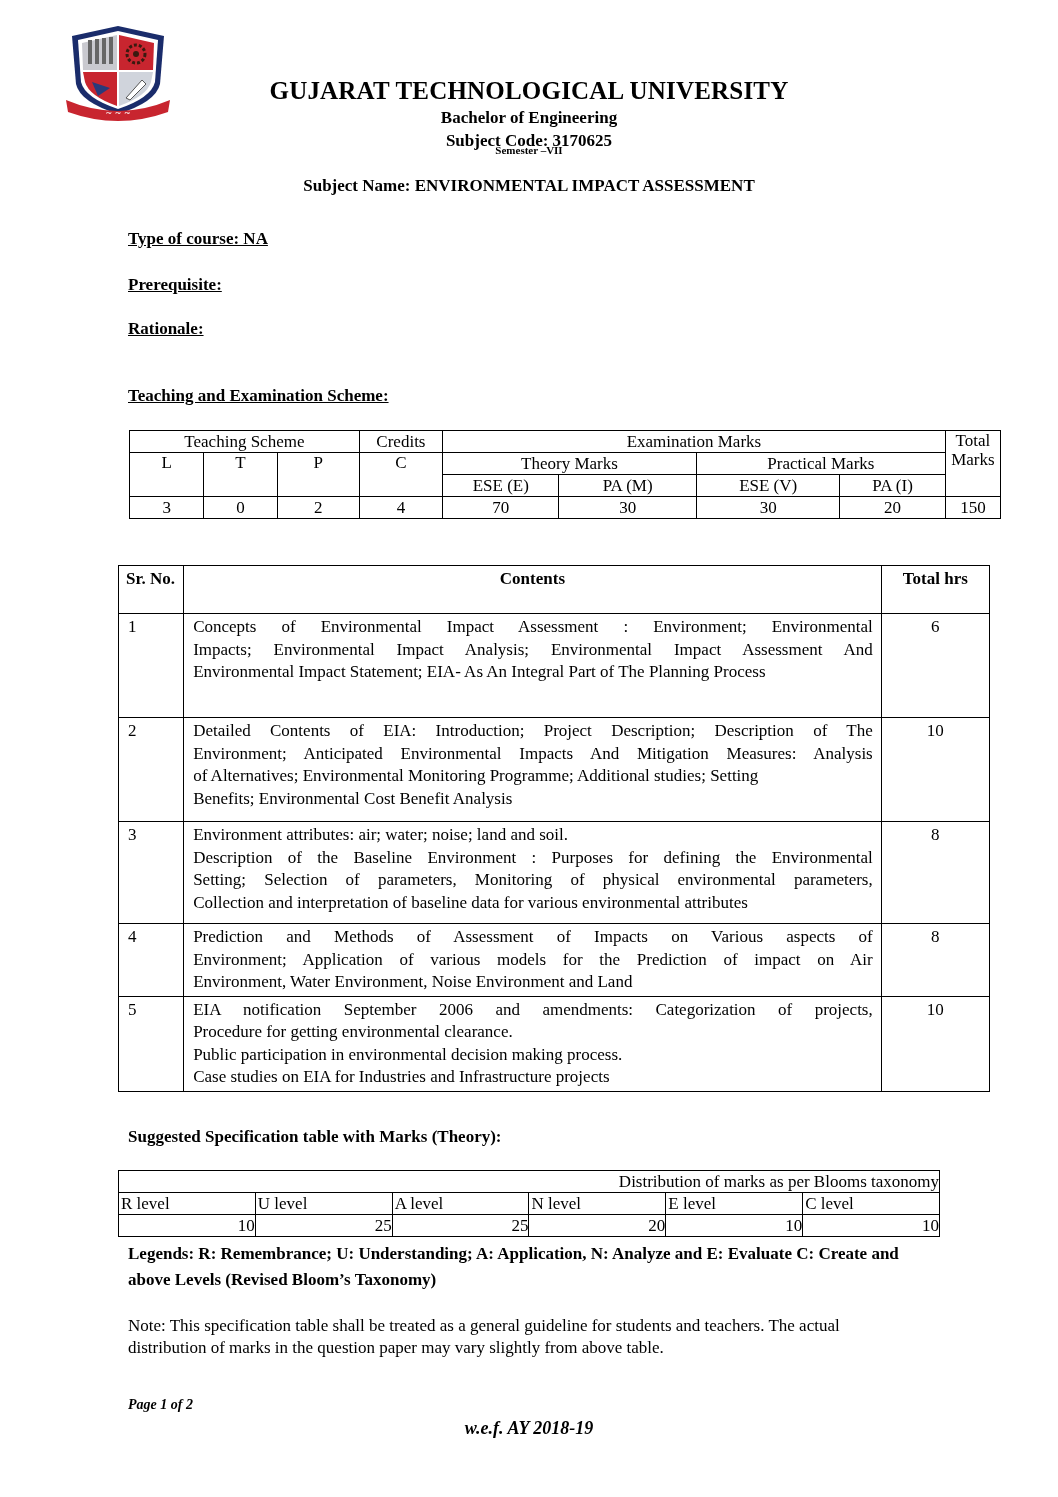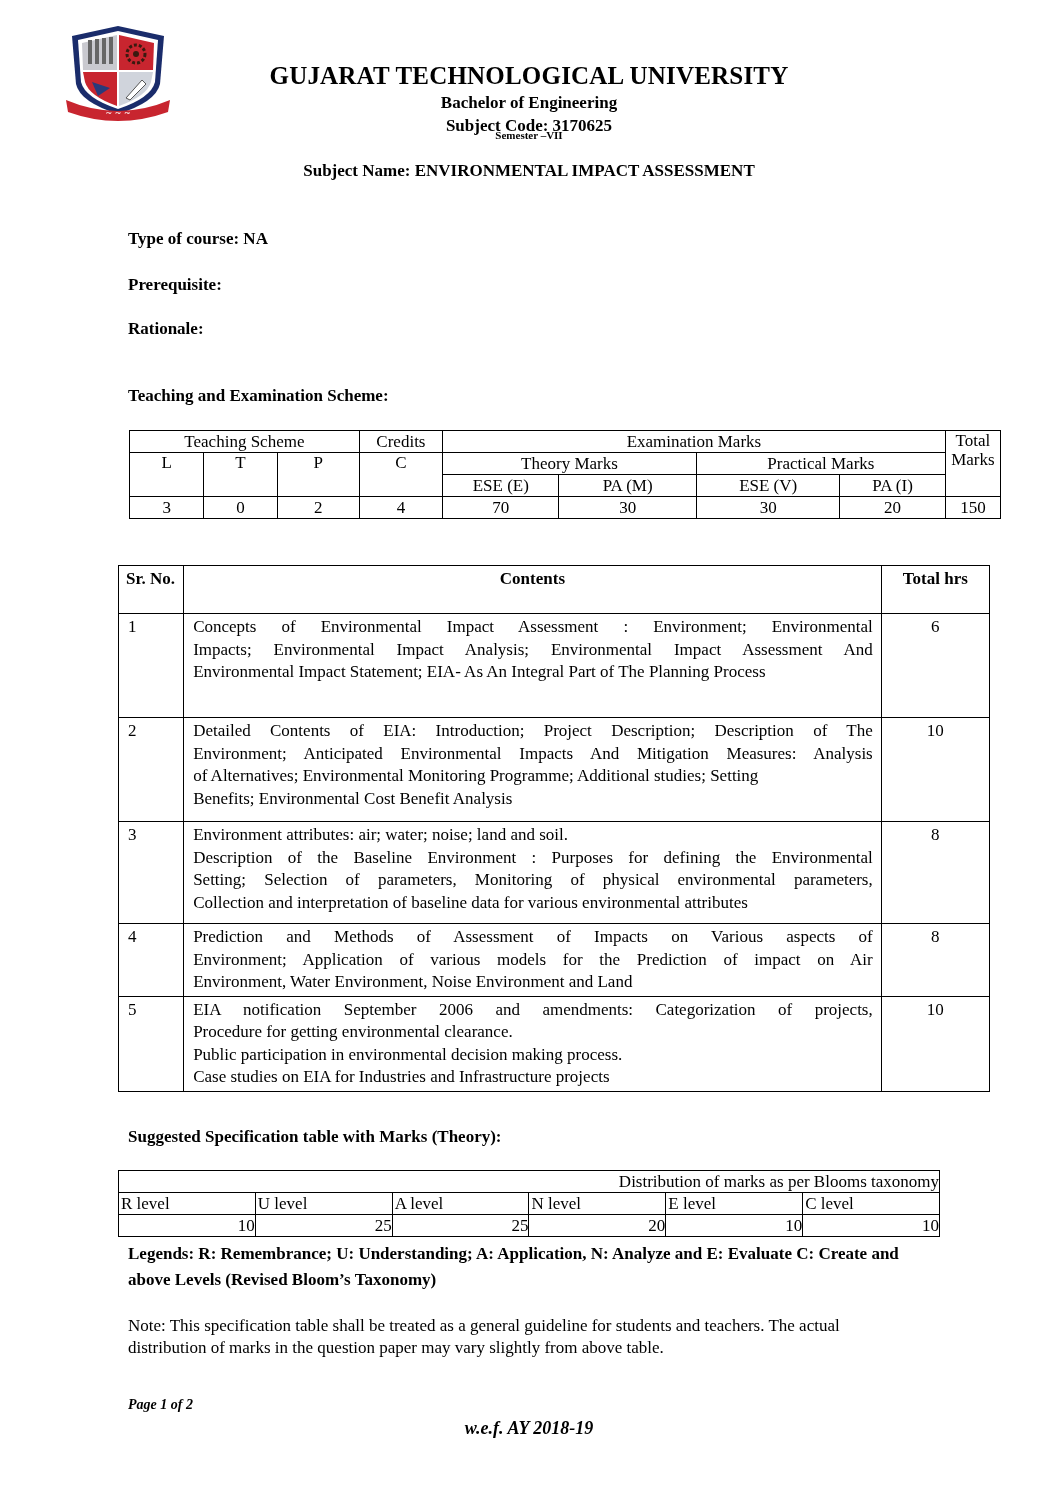--- a/index.html
+++ b/index.html
@@ -4,28 +4,28 @@
 <style>
   html, body { margin: 0; padding: 0; background: #ffffff; }
   body {
     width: 1058px; height: 1497px; position: relative; overflow: hidden;
     font-family: "Liberation Serif", "DejaVu Serif", serif; color: #000;
   }
   .abs { position: absolute; }
   
   #logo { left: 62px; top: 22px; width: 112px; height: 100px; }
   
-  .hdr { left: 0; width: 1058px; text-align: center; font-weight: bold; }
+  .hdr { left: 0; width: 1058px; text-align: center; font-weight: bold; margin-top: 15px; }
   #univ { top: 62px; font-size: 25px; letter-spacing: 0.2px; }
   #degree { top: 93px; font-size: 17px; }
   #code { top: 116px; font-size: 17px; }
   #sem { top: 129px; font-size: 11px; }
   #subj { top: 161px; font-size: 17px; }
 
-  .lbl { left: 128px; font-weight: bold; font-size: 17px; }
+  .lbl { left: 128px; font-weight: bold; font-size: 17px; text-decoration: underline; }
   #type { top: 229px; }
   #prereq { top: 275px; }
   #rationale { top: 319px; }
   #tes { top: 386px; }
 
   table { border-collapse: collapse; position: absolute; font-size: 17px; }
   td, th { border: 1.5px solid #000; padding: 0; font-weight: normal; }
   
   #scheme { left: 129px; top: 430px; width: 872px; }
   #scheme td { text-align: center; height: 21px; line-height: 19px; }

